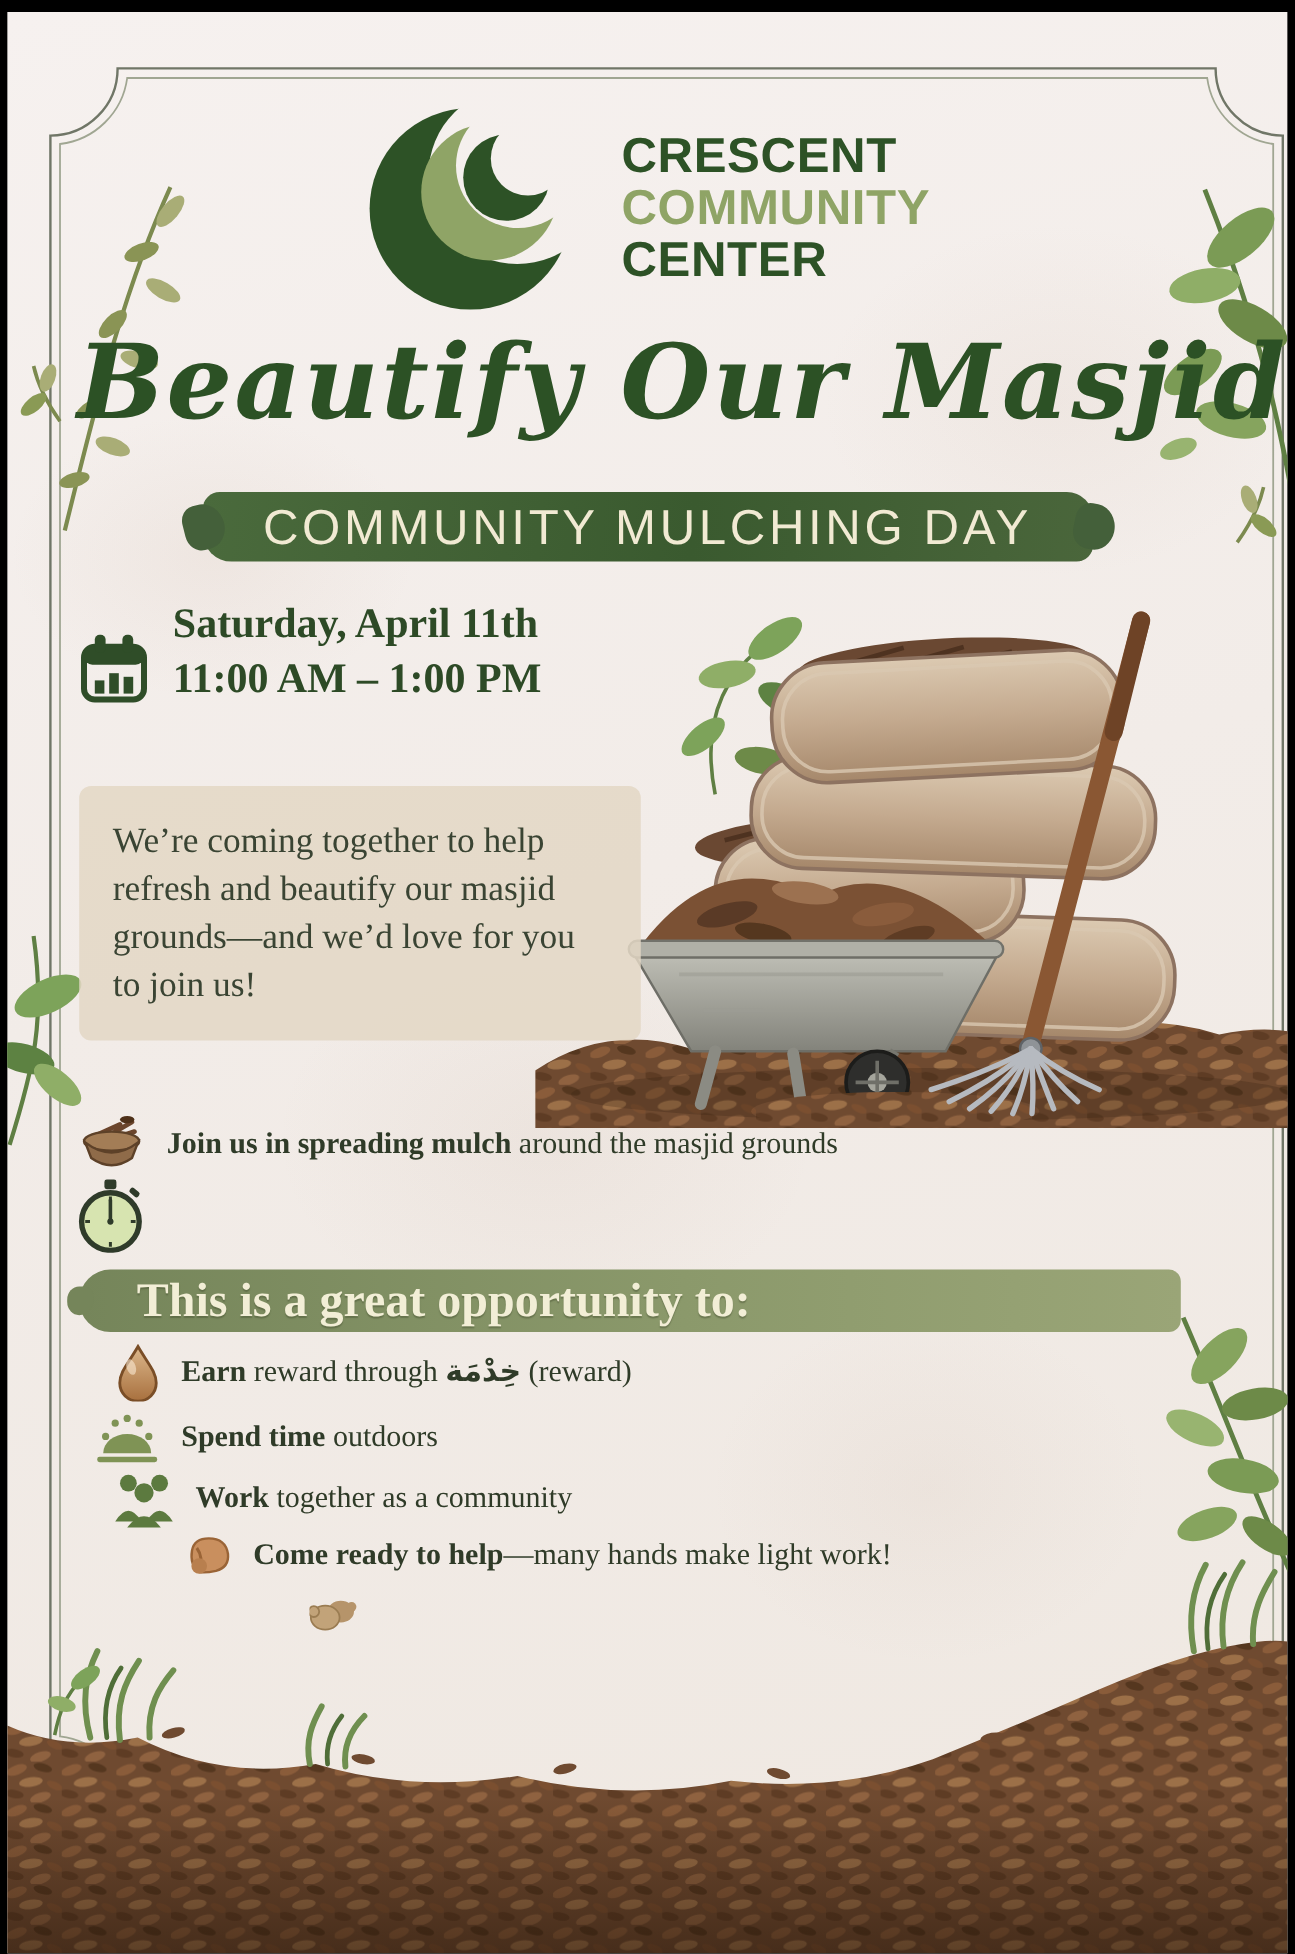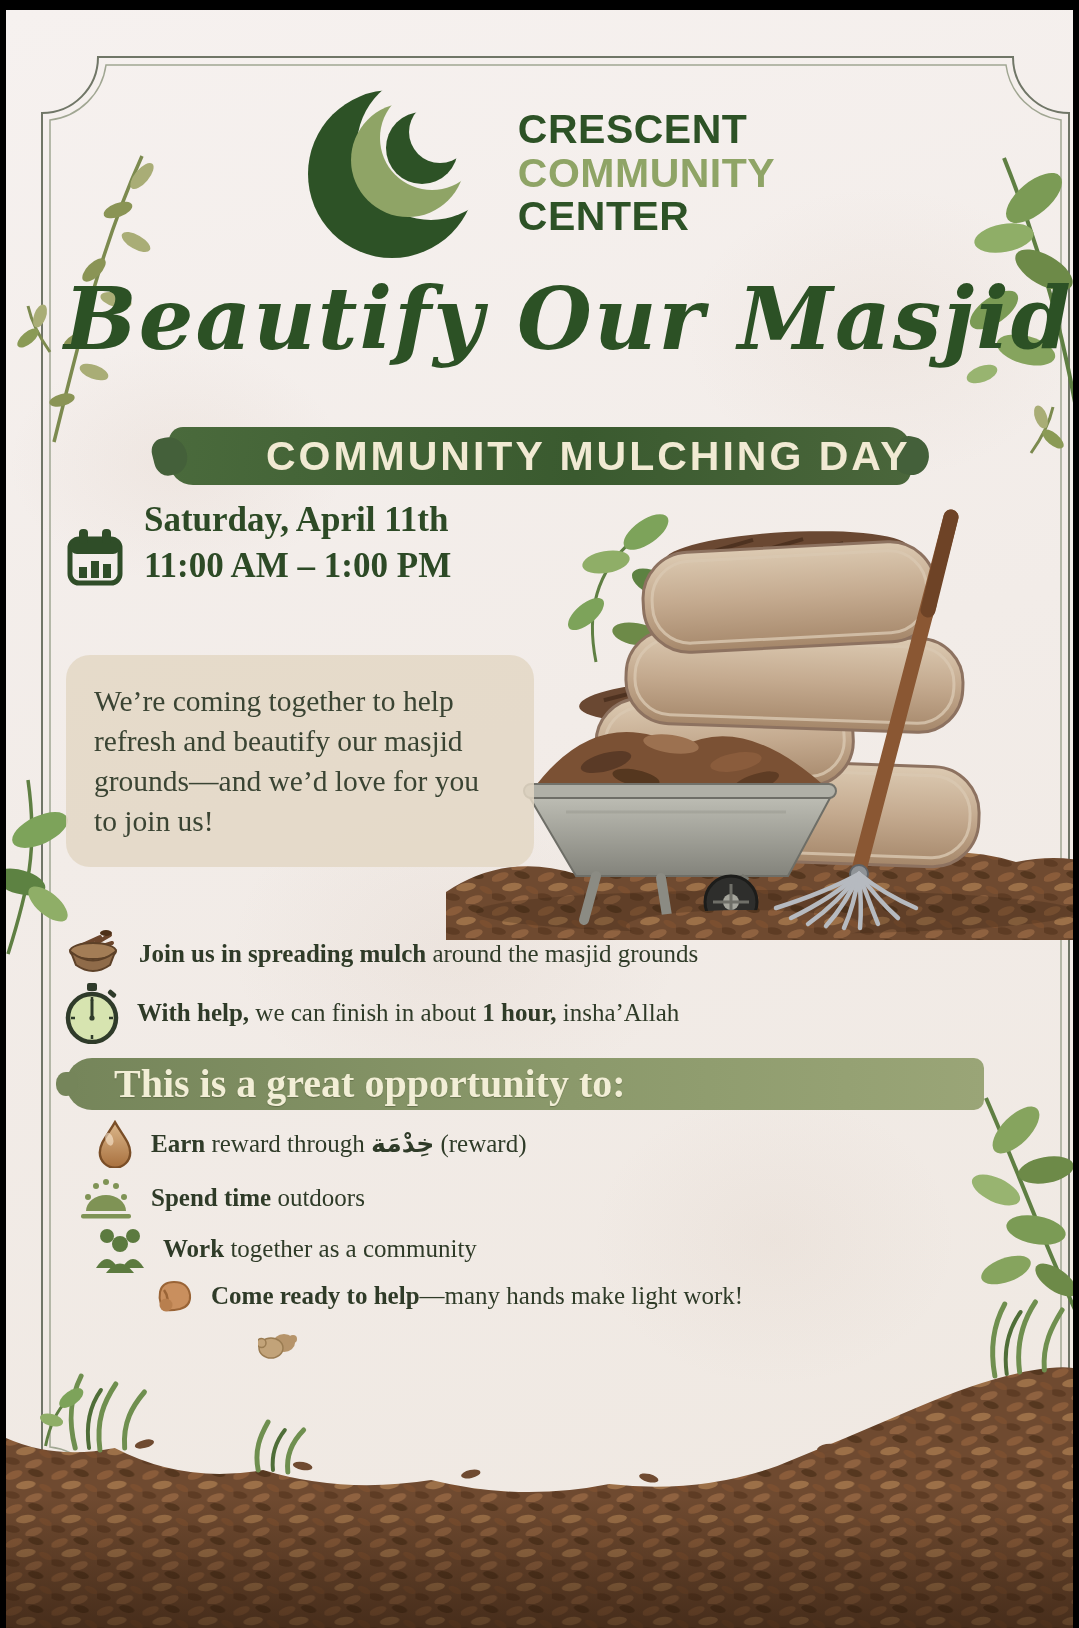--- a/index.html
+++ b/index.html
@@ -17,31 +17,31 @@
   svg{display:block}
   .abs{position:absolute}
   #frame{left:0;top:0;z-index:1}
   .sprig{z-index:2}
   #logo-row{left:0;top:76px;width:100%;display:flex;justify-content:center;align-items:center;gap:24px;z-index:3}
   #logo-text{font-family:"Liberation Sans",sans-serif;font-weight:bold;font-size:41px;line-height:1.06;letter-spacing:.5px}
   .lg-dark{color:#2d5226}.lg-sage{color:#8fa466}
   #title{left:0;top:258px;width:100%;text-align:right;z-index:3;
     font-family:"DejaVu Serif",serif;font-style:italic;font-weight:bold;font-size:86px;color:#2c5125;letter-spacing:2px}
   #title .tl{display:inline-block;vertical-align:middle;margin:0 6px}
-  #banner{left:50%;top:417px;transform:translateX(-50%);width:742px;height:58px;z-index:3;
+  #banner{left:50%;top:400px;transform:translateX(-50%);width:742px;height:58px;z-index:3;
     background:linear-gradient(95deg,#4a6a3c,#3a5a2f 55%,#4a663b);border-radius:14px 22px 14px 24px;
-    text-align:right;line-height:58px;font-family:"Liberation Sans",sans-serif;font-weight:bold;
+    text-align:center;line-height:58px;font-family:"Liberation Sans",sans-serif;font-weight:normal;
     font-size:41px;letter-spacing:3px;color:#f1ead3}
   #banner::before,#banner::after{content:"";position:absolute;top:10px;width:34px;height:38px;background:#44603a;border-radius:40% 60% 55% 45%;z-index:-1}
   #banner::before{left:-16px;transform:rotate(-14deg)}
   #banner::after{right:-18px;transform:rotate(12deg)}
   #date-row{left:58px;top:487px;display:flex;align-items:flex-end;gap:18px;z-index:3}
   #date-text{font-weight:bold;font-size:35px;line-height:1.32;color:#2d4a26}
   #intro-box{left:60px;top:645px;width:468px;box-sizing:border-box;padding:26px 28px;z-index:3;
-    background:rgba(227,215,196,.85);border-radius:24px;font-size:29.5px;line-height:1.36;color:#3a4433}
+    background:rgba(227,215,196,.85);border-radius:10px;font-size:29.5px;line-height:1.36;color:#3a4433}
   #illustration{left:440px;top:452px;z-index:2}
   .row{display:flex;align-items:center;gap:17px;z-index:3;font-size:25px;color:#2f3b28;white-space:nowrap}
   .seg-b{font-weight:bold}
   .seg-ar{font-family:"DejaVu Sans",sans-serif;font-weight:bold}
   #b-join{left:58px;top:917px}
   #b-time{left:58px;top:972px}
   #opp-band{left:60px;top:1048px;width:918px;height:52px;z-index:3;box-sizing:border-box;
     background:linear-gradient(90deg,#75855a,#8b996b 55%,#9aa577);border-radius:26px 10px 10px 26px;
     line-height:52px;padding-left:48px;font-weight:bold;font-size:40px;color:#f2eed6;text-shadow:0 1px 1px rgba(60,70,40,.4)}
   #opp-band::before{content:"";position:absolute;left:-10px;top:14px;width:22px;height:24px;background:#75855a;border-radius:50% 40% 60% 50%}
@@ -267,21 +267,20 @@
 
   <div id="b-time" class="abs row">
     <svg width="56" height="62" viewBox="0 0 56 62">
       <rect x="23" y="1" width="10" height="8" rx="2" fill="#2f3b2a"></rect>
       <rect x="44" y="9" width="9" height="5" rx="2" fill="#2f3b2a" transform="rotate(40 48 11)"></rect>
       <circle cx="28" cy="36" r="24" fill="#d7e4b0" stroke="#2f3b2a" stroke-width="4.5"></circle>
       <path d="M28 36 L28 18" stroke="#2f3b2a" stroke-width="3" stroke-linecap="round"></path>
       <circle cx="28" cy="36" r="2.6" fill="#2f3b2a"></circle>
       <path d="M28 15 V19 M49 36 H45 M28 57 V53 M7 36 H11" stroke="#2f3b2a" stroke-width="2.5"></path>
     </svg>
-    <span><span class="seg-b">With help,</span><span> we can finish in about </span><span class="seg-b">1 hour,</span><span> insha’Allah</span></span>
   </div>
 
   <div id="opp-band" class="abs">This is a great opportunity to:</div>
 
   <div id="b-earn" class="abs row">
     <svg width="38" height="50" viewBox="0 0 40 52">
       <defs>
           <linearGradient id="dropG" x1="0" y1="0" x2="0" y2="1">
         <stop offset="0" stop-color="#dcb88c"></stop>
             <stop offset="1" stop-color="#a8703e"></stop>

